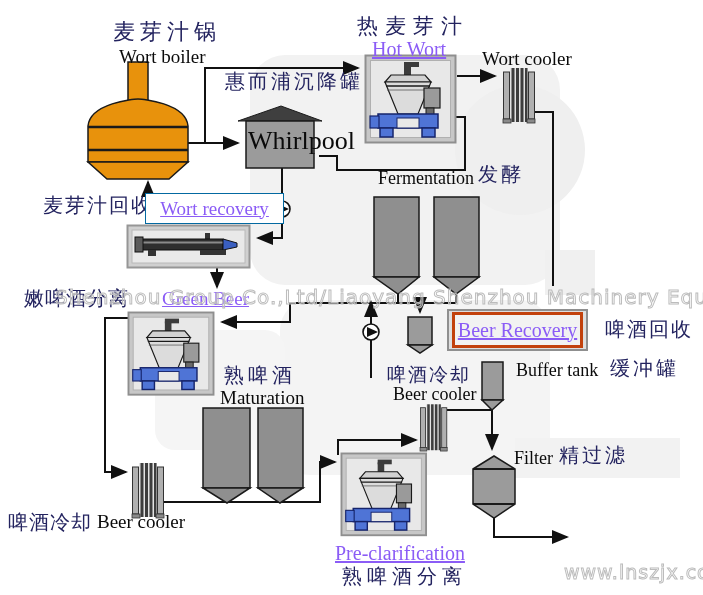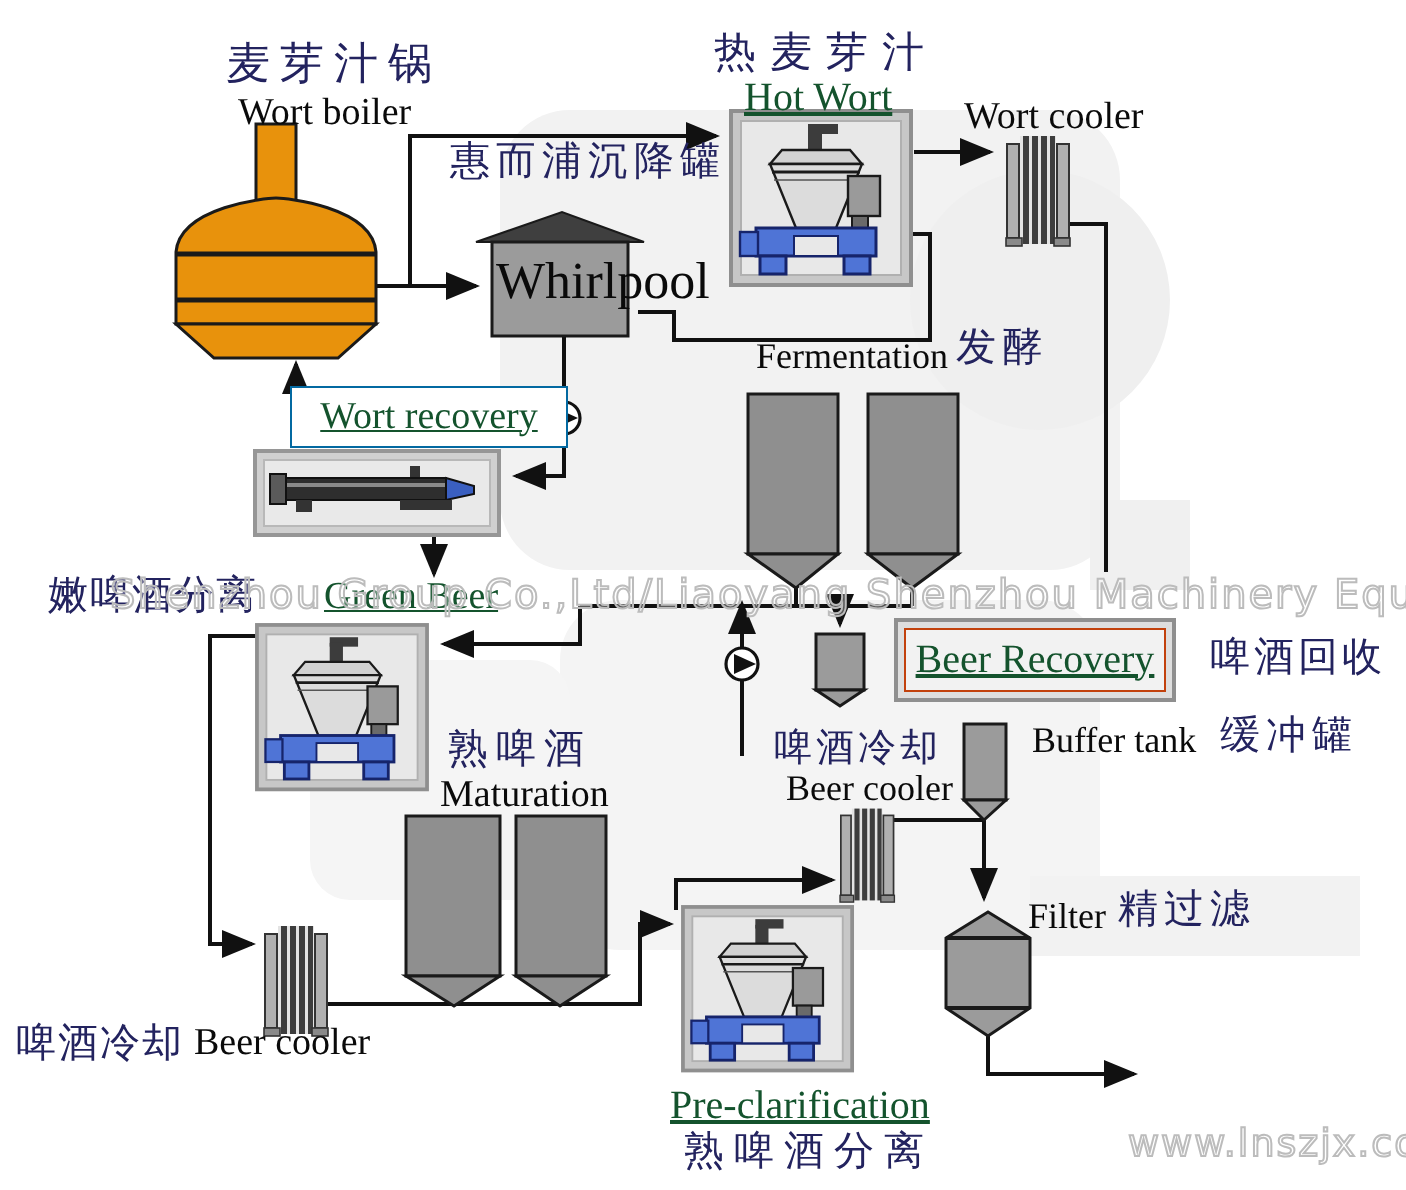--- a/index.html
+++ b/index.html
@@ -2,25 +2,25 @@
 <html><head>
 <meta charset="utf-8">
 <style>
   html,body{margin:0;padding:0;background:#fff;}
   #stage{position:relative;width:703px;height:595px;background:#fff;overflow:hidden;
          font-family:"Liberation Serif","DejaVu Serif",serif;}
   #diagram-svg{position:absolute;left:0;top:0;z-index:1;}
   .lbl{position:absolute;z-index:3;white-space:nowrap;line-height:1.1;}
   .zh{color:#23235f;}
   .en{color:#0a0a0a;}
-  .link{color:#14532d;text-decoration:underline;cursor:pointer;}
+  .link{color:#8b5cf6;text-decoration:underline;cursor:pointer;}
   .labelbox{position:absolute;z-index:3;display:flex;align-items:center;justify-content:center;}
   .wrecov-box{background:#ffffff;border:1px solid #0369a1;}
   .brecov-box{background:#dedede;border:2px solid #8f8f8f;}
-  .brecov-inner{flex:1;margin:3px;background:#f2f2f2;border:1px solid #c2410c;
+  .brecov-inner{flex:1;margin:3px;background:#f2f2f2;border:3px solid #c2410c;
                 display:flex;align-items:center;justify-content:center;height:calc(100% - 8px);}
   .wm{position:absolute;z-index:4;color:rgba(255,255,255,0.30);
       -webkit-text-stroke:1px #bcbcbc;font-family:"DejaVu Sans","Liberation Sans",sans-serif;
       letter-spacing:1px;white-space:nowrap;}
 </style>
 </head>
 <body>
 
 <div id="stage">
 
@@ -171,20 +171,21 @@
 <div class="lbl en" style="left:119px;top:47px;font-size:19px;">Wort boiler</div>
 
 <div class="lbl zh" style="left:225px;top:70px;font-size:20px;letter-spacing:3px;">惠而浦沉降罐</div>
 <div class="lbl en" style="left:248px;top:102px;font-size:26px;margin-top:25px;">Whirlpool</div>
 
 <div class="lbl zh" style="left:357px;top:15px;font-size:21px;letter-spacing:7px;">热麦芽汁</div>
 <div class="lbl en link" style="left:372px;top:38px;font-size:20px;">Hot Wort</div>
 
 <div class="lbl en" style="left:482px;top:49px;font-size:19px;">Wort cooler</div>
 
+<div class="lbl zh" style="left:43px;top:194px;font-size:20px;letter-spacing:2px;">麦芽汁回收</div>
 <div class="labelbox wrecov-box" style="left:145px;top:193px;width:137px;height:29px;">
   <span class="en link" style="font-size:19px;">Wort recovery</span>
 </div>
 
 <div class="lbl en" style="left:378px;top:169px;font-size:18px;">Fermentation</div>
 <div class="lbl zh" style="left:478px;top:163px;font-size:20px;letter-spacing:3px;">发酵</div>
 
 <div class="lbl zh" style="left:24px;top:287px;font-size:20px;letter-spacing:1px;">嫩啤酒分离</div>
 <div class="lbl en link" style="left:130px;top:289px;font-size:19px;padding-left:32px;">Green Beer</div>
 

